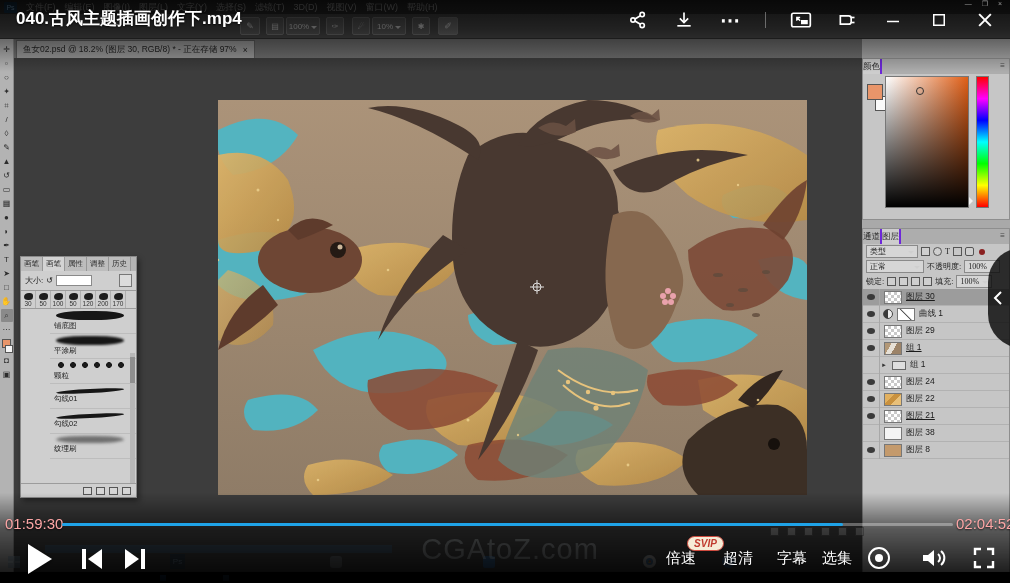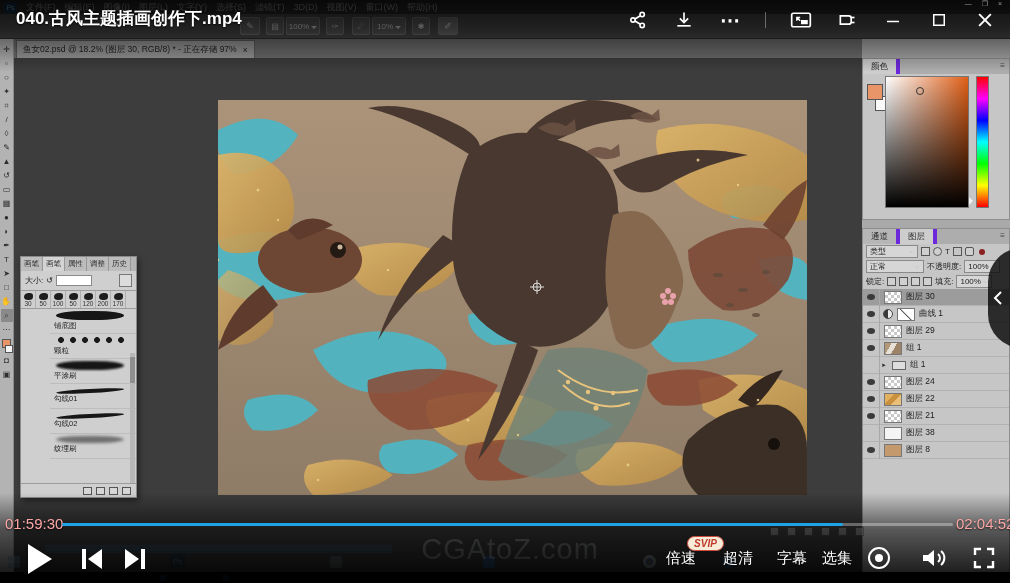--- a/index.html
+++ b/index.html
@@ -30,57 +30,57 @@
     text-align:center; }
   .tool.sel { background:#8a8a8a; border-radius:1px; }
   .fg-swatch { width:9px; height:9px; background:#e8956a; border:1px solid #555; margin-top:2px; }
   .bg-swatch { width:8px; height:8px; background:#f5f5f5; border:1px solid #555; margin-top:-4px; margin-left:4px; }
   .ps-canvas { left:14px; top:58px; width:848px; height:525px; background:#3d3d3d; }
 
   
   .panel-col { left:862px; top:39px; width:148px; height:544px; background:#a9a9a9; }
   .panel { position:absolute; background:#c6c6c6; border:1px solid #8e8e8e; }
   .panel-tabs { display:flex; height:15px; background:#adadad; font-size:8.5px; color:#2b2b2b; }
-  .panel-tab { padding:2px 8px; background:#b6b6b6; border-right:4px solid #6d28d9; }
+  .panel-tab { padding:2px 0; background:#b6b6b6; border-right:2px solid #6d28d9; }
   .panel-tab.active { background:#cdcdcd; }
   .panel-menu { margin-left:auto; color:#444; font-size:8px; padding:2px 4px; }
 
   
   .sb-box { position:absolute; left:22px; top:17px; width:84px; height:132px; border:1px solid #777;
     background:linear-gradient(to top, #000, rgba(0,0,0,0) ), linear-gradient(to right, #fff, #e05f17); }
   .sb-ring { position:absolute; width:8px; height:8px; border:1.5px solid #333; border-radius:50%; }
   .hue-strip { position:absolute; left:113px; top:17px; width:13px; height:132px; border:1px solid #777;
     background:linear-gradient(to bottom,#f00,#f0f,#00f,#0ff,#0f0,#ff0,#f00); }
   .hue-arrow { position:absolute; left:106px; top:138px; width:0; height:0;
     border:4px solid transparent; border-left-color:#f2f2f2; }
   .cp-fg { position:absolute; left:4px; top:25px; width:16px; height:16px; background:#e8956a; border:1px solid #555; z-index:2; }
   .cp-bg { position:absolute; left:12px; top:37px; width:15px; height:15px; background:#fafafa; border:1px solid #555; }
 
   
-  .lp-row { display:flex; align-items:center; gap:3px; font-size:8px; color:#1f1f1f; padding:1px 3px; }
+  .lp-row { display:flex; align-items:center; gap:3px; font-size:8px; color:#1f1f1f; padding:1px 3px;font-family:Liberation Serif, serif; }
   .dd { background:#d6d6d6; border:1px solid #8a8a8a; height:13px; display:flex; align-items:center;
     justify-content:space-between; padding:0 3px; font-size:8px; color:#222; }
   .mini-ic { width:9px; height:9px; border:1px solid #555; background:#cfcfcf; display:inline-block; }
   .layer-row { display:flex; align-items:center; height:17px; border-bottom:1px solid #b2b2b2;
     font-size:8.5px; color:#1c1c1c; }
   .layer-row.sel { background:#9c9c9c; }
   .eye-cell { width:17px; height:17px; border-right:1px solid #a8a8a8; display:flex; align-items:center; justify-content:center; }
   .eye-dot { width:8px; height:6px; background:#3a3a3a; border-radius:50%; }
   .thumb { width:18px; height:13px; border:1px solid #777; margin:0 4px; background:#fff; flex:none; }
   .thumb.checker { background:repeating-conic-gradient(#c9c9c9 0 25%, #fff 0 50%); background-size:6px 6px; }
   .thumb.gray { background:#8e9194; } .thumb.brown { background:#8d7a62; }
   .thumb.tan { background:#c49a6c; } .thumb.white { background:#f4f4f4; }
   .thumb.gold { background:linear-gradient(135deg,#e2b05e 0 35%,#c9913e 35% 60%,#e8c07a 60%); }
   .thumb.art { background:linear-gradient(120deg,#b39877 0 30%,#e6e0d6 30% 55%,#9c8368 55%); }
   .thumb.curves { background:linear-gradient(45deg, rgba(0,0,0,0) 44%, #555 48%, rgba(0,0,0,0) 54%), #fff; }
   .halfdot { width:10px; height:10px; border-radius:50%; border:1px solid #444;
     background:linear-gradient(90deg,#3a3a3a 50%,#ececec 50%); margin-left:3px; flex:none; }
   .folder { width:14px; height:9px; background:#dedede; border:1px solid #666; margin:0 4px; flex:none; }
   .tri { color:#333; font-size:7px; width:8px; text-align:center; flex:none; }
-  .u { }
+  .u { text-decoration:underline; }
 
   
   .brush-panel { left:20px; top:256px; width:117px; height:242px; background:#cfcfcf;
     border:1px solid #8a8a8a; box-shadow:2px 3px 6px rgba(0,0,0,.45); }
   .bp-tabs { display:flex; height:14px; background:#b4b4b4; font-size:7.5px; color:#2b2b2b; }
   .bp-tab { padding:2px 3px; border-right:1px solid #979797; background:#bdbdbd; white-space:nowrap; }
   .bp-tab.active { background:#d4d4d4; }
   .bp-size { display:flex; align-items:center; gap:3px; padding:3px 4px; font-size:8px; color:#222; }
   .bp-input { width:36px; height:11px; background:#fff; border:1px solid #8a8a8a; }
   .bp-editbtn { width:13px; height:13px; border:1px solid #777; background:#dcdcdc; margin-left:auto; }
@@ -512,26 +512,26 @@
           <div class="bp-tip"></div>
           <div class="bp-num">170</div>
         </div>
     </div>
     <div>
       <div class="bp-item">
           <div class="stroke s1"></div>
           <div class="bp-name">铺底图</div>
         </div>
       <div class="bp-item">
+          <div class="stroke s2"></div>
+          <div class="bp-name">平涂刷</div>
+        </div>
+      <div class="bp-item">
           <div class="stroke s3"></div>
           <div class="bp-name">颗粒</div>
-        </div>
-      <div class="bp-item">
-          <div class="stroke s2"></div>
-          <div class="bp-name">平涂刷</div>
         </div>
       <div class="bp-item">
           <div class="stroke s4"></div>
           <div class="bp-name">勾线01</div>
         </div>
       <div class="bp-item">
           <div class="stroke s5"></div>
           <div class="bp-name">勾线02</div>
         </div>
       <div class="bp-item">

